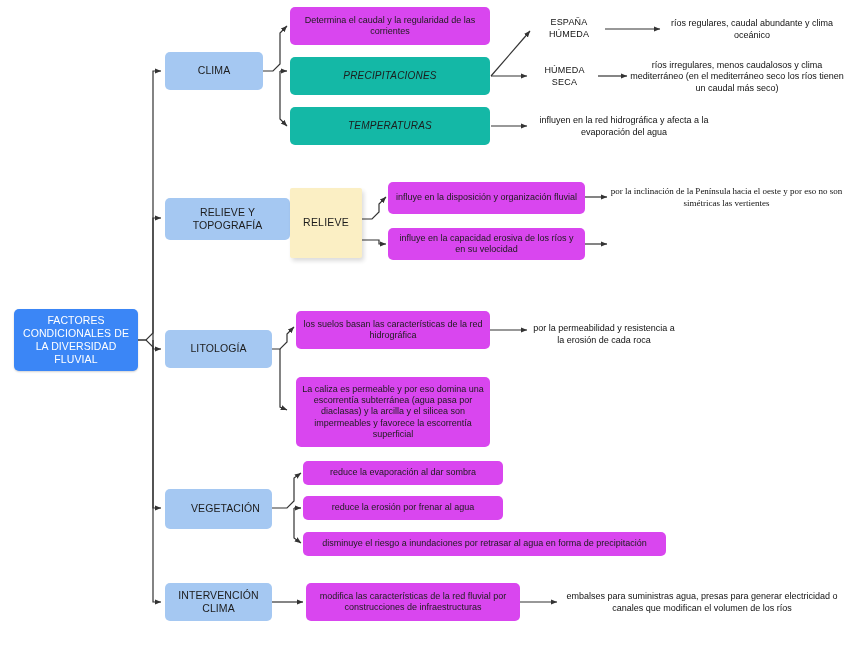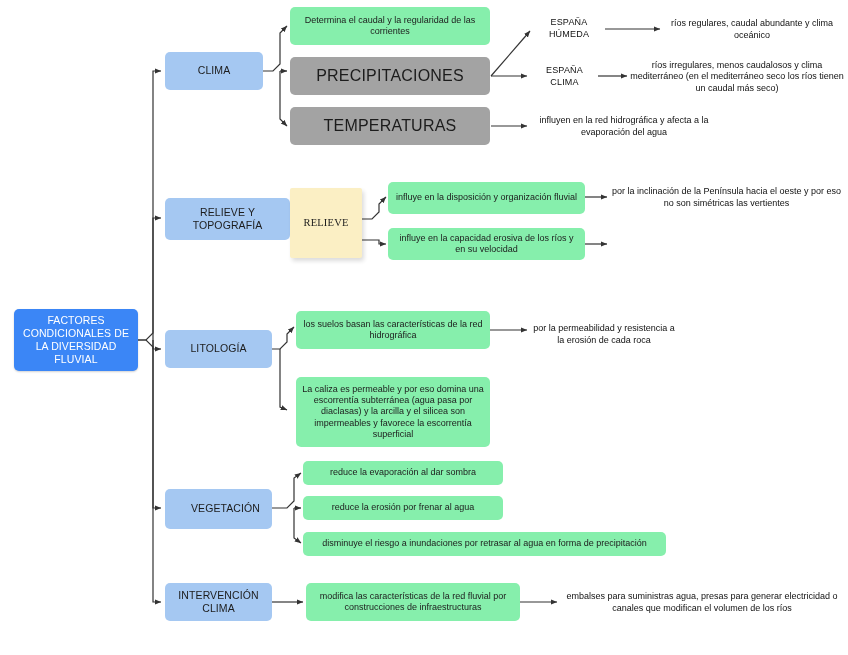--- a/index.html
+++ b/index.html
@@ -39,38 +39,38 @@
     letter-spacing:.1px;
     box-shadow:0 1px 2px rgba(0,0,0,.18);
   }
   .cat{
     background:#A5C8F2;
     color:#1c1c1c;
     font-size:10.5px;
     letter-spacing:.1px;
   }
   .sub{
-    background:#86efac;
+    background:#d946ef;
     color:#1c1c1c;
     font-size:9px;
   }
   .subcaps{
-    background:#a3a3a3;
+    background:#14b8a6;
     color:#1c1c1c;
-    font-size:16px;
+    font-size:10px;
     letter-spacing:.2px;
+    font-style:italic;
   }
   .accent{
     background:#FBEFC4;
     color:#1c1c1c;
     font-size:10.5px;
     letter-spacing:.2px;
     border-radius:2px;
     box-shadow:2px 3px 4px rgba(0,0,0,.14);
-    font-family:Liberation Serif, serif;
   }
   .plain{
     position:absolute;
     box-sizing:border-box;
     display:flex;
     align-items:center;
     justify-content:center;
     text-align:center;
     color:#111111;
     font-size:9px;
@@ -144,35 +144,35 @@
   <div class="node sub" style="left:290px;top:7px;width:200px;height:38px;">Determina el caudal y la regularidad de las corrientes</div>
 
   <div class="node subcaps" style="left:290px;top:57px;width:200px;height:38px;">PRECIPITACIONES</div>
 
   <div class="node subcaps" style="left:290px;top:107px;width:200px;height:38px;">TEMPERATURAS</div>
 
   <div class="plain plaincaps" style="left:533px;top:20px;width:72px;height:18px;">ESPAÑA HÚMEDA</div>
 
   <div class="plain" style="left:660px;top:14px;width:184px;height:32px;">ríos regulares, caudal abundante y clima oceánico</div>
 
-  <div class="plain plaincaps" style="left:531px;top:68px;width:67px;height:18px;">ESPAÑA CLIMA</div>
+  <div class="plain plaincaps" style="left:531px;top:68px;width:67px;height:18px;">HÚMEDA SECA</div>
 
   <div class="plain" style="left:630px;top:55px;width:214px;height:44px;">ríos irregulares, menos caudalosos y clima mediterráneo (en el mediterráneo seco los ríos tienen un caudal más seco)</div>
 
   <div class="plain" style="left:529px;top:112px;width:190px;height:30px;">influyen en la red hidrográfica y afecta a la evaporación del agua</div>
 
   <div class="node cat" style="left:165px;top:198px;width:125px;height:42px;">RELIEVE Y TOPOGRAFÍA</div>
 
   <div class="node accent" style="left:290px;top:188px;width:72px;height:70px;">RELIEVE</div>
 
   <div class="node sub" style="left:388px;top:182px;width:197px;height:32px;">influye en la disposición y organización fluvial</div>
 
   <div class="node sub" style="left:388px;top:228px;width:197px;height:32px;">influye en la capacidad erosiva de los ríos y en su velocidad</div>
 
-  <div class="plain" style="left:609px;top:183px;width:235px;height:30px;">por la inclinación de la Península hacia el oeste y por eso no son simétricas las vertientes</div>
+  <div class="plain" style="left:609px;top:183px;width:235px;height:30px;font-family:Liberation Serif, serif;">por la inclinación de la Península hacia el oeste y por eso no son simétricas las vertientes</div>
 
 
   <div class="node cat" style="left:165px;top:330px;width:107px;height:38px;">LITOLOGÍA</div>
 
   <div class="node sub" style="left:296px;top:311px;width:194px;height:38px;">los suelos basan las características de la red hidrográfica</div>
 
   <div class="node sub" style="left:296px;top:377px;width:194px;height:70px;">La caliza es permeable y por eso domina una escorrentía subterránea (agua pasa por diaclasas) y la arcilla y el silicea son impermeables y favorece la escorrentía superficial</div>
 
   <div class="plain" style="left:529px;top:313px;width:150px;height:44px;">por la permeabilidad y resistencia a la erosión de cada roca</div>
 

